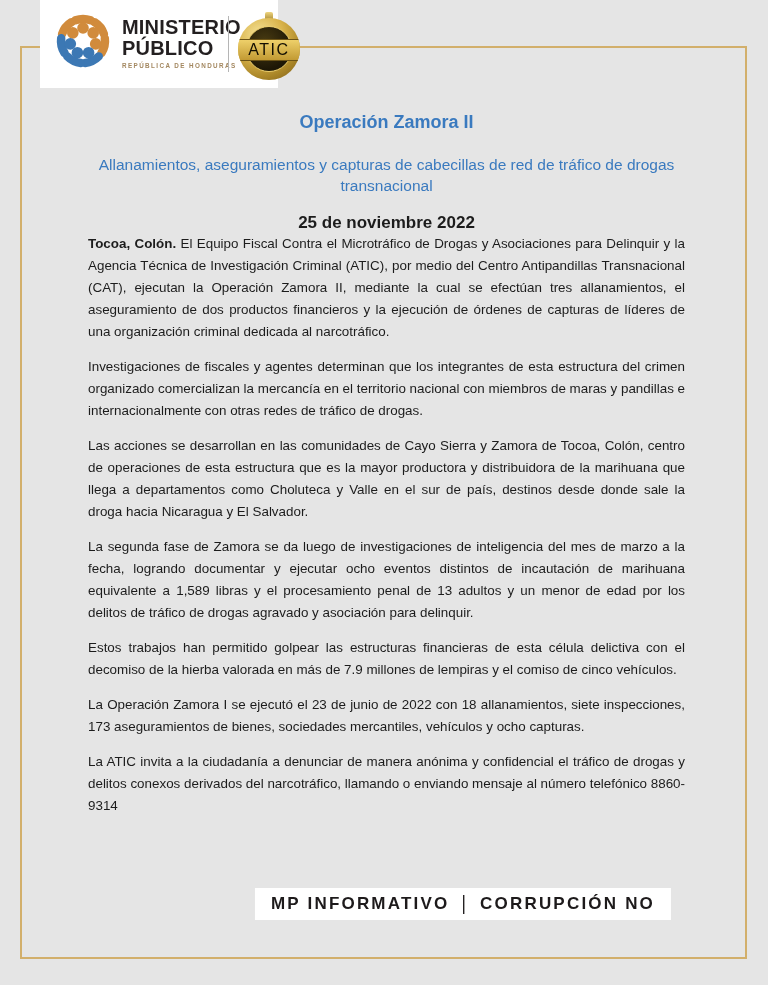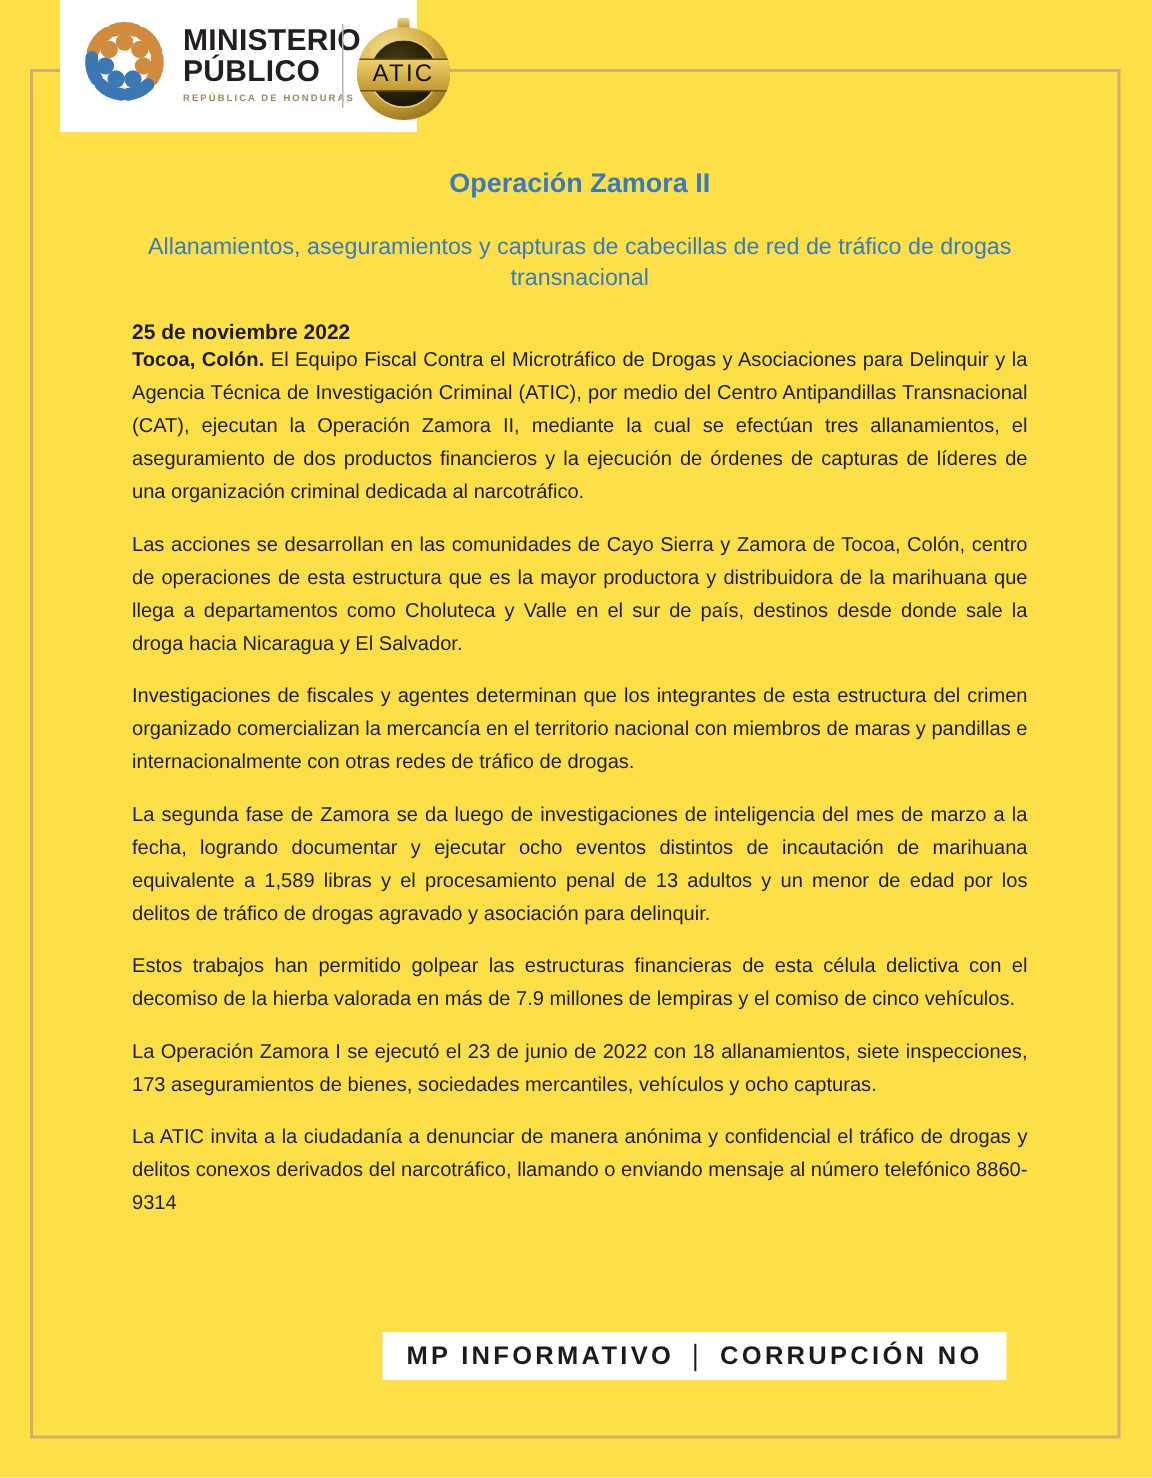--- a/index.html
+++ b/index.html
@@ -1,21 +1,21 @@
 <!DOCTYPE html>
 <html lang="es" style="--title-blue: #3a7abf; --frame-gold: #d2af6b; --logo-orange: #d18b3c; --logo-blue: #3c78b4; --atic-gold: #c9a23c;"><head>
 <meta charset="utf-8">
 <style>
   html, body { margin: 0; padding: 0; }
   body { background: #ffffff; font-family: "Liberation Sans", sans-serif; }
   .page {
     position: relative;
     width: 768px;
     height: 985px;
-    background: #fde047;
+    background: #e5e5e5;
     overflow: hidden;
   }
   
   .gold-frame {
     position: absolute;
     left: 20px; top: 46px;
     width: 727px; height: 913px;
     border: 2px solid var(--frame-gold, #d2af6b);
     box-sizing: border-box;
     z-index: 1;
@@ -94,22 +94,22 @@
   .doc-subtitle {
     margin: 22px auto 0 auto;
     max-width: 600px;
     text-align: center;
     font-size: 15.5px; font-weight: normal;
     color: var(--title-blue, #3a7abf);
     line-height: 21px;
   }
   .doc-date {
     margin-top: 17px;
-    text-align: left;
-    font-size: 14px; font-weight: bold;
+    text-align: center;
+    font-size: 17px; font-weight: bold;
     color: #1c1c1c;
   }
   .body-text p {
     margin: 0 0 13px 0;
     text-align: justify;
     font-size: 13.4px;
     line-height: 22px;
     color: #1c1c1c;
   }
   .body-text { }
@@ -184,22 +184,22 @@
     </div>
   </header>
 
   <main class="content">
     <h1 class="doc-title">Operación Zamora II</h1>
     <h2 class="doc-subtitle">Allanamientos, aseguramientos y capturas de cabecillas de red de tráfico de drogas transnacional</h2>
     <div class="doc-date">25 de noviembre 2022</div>
 
     <div class="body-text">
       <p><strong>Tocoa, Colón.</strong> <span>El Equipo Fiscal Contra el Microtráfico de Drogas y Asociaciones para Delinquir y la Agencia Técnica de Investigación Criminal (ATIC), por medio del Centro Antipandillas Transnacional (CAT), ejecutan la Operación Zamora II, mediante la cual se efectúan tres allanamientos, el aseguramiento de dos productos financieros y la ejecución de órdenes de capturas de líderes de una organización criminal dedicada al narcotráfico.</span></p>
+      <p>Investigaciones de fiscales y agentes determinan que los integrantes de esta estructura del crimen organizado comercializan la mercancía en el territorio nacional con miembros de maras y pandillas e internacionalmente con otras redes de tráfico de drogas.</p>
       <p>Las acciones se desarrollan en las comunidades de Cayo Sierra y Zamora de Tocoa, Colón, centro de operaciones de esta estructura que es la mayor productora y distribuidora de la marihuana que llega a departamentos como Choluteca y Valle en el sur de país, destinos desde donde sale la droga hacia Nicaragua y El Salvador.</p>
-      <p>Investigaciones de fiscales y agentes determinan que los integrantes de esta estructura del crimen organizado comercializan la mercancía en el territorio nacional con miembros de maras y pandillas e internacionalmente con otras redes de tráfico de drogas.</p>
       <p>La segunda fase de Zamora se da luego de investigaciones de inteligencia del mes de marzo a la fecha, logrando documentar y ejecutar ocho eventos distintos de incautación de marihuana equivalente a 1,589 libras y el procesamiento penal de 13 adultos y un menor de edad por los delitos de tráfico de drogas agravado y asociación para delinquir.</p>
       <p>Estos trabajos han permitido golpear las estructuras financieras de esta célula delictiva con el decomiso de la hierba valorada en más de 7.9 millones de lempiras y el comiso de cinco vehículos.</p>
       <p>La Operación Zamora I se ejecutó el 23 de junio de 2022 con 18 allanamientos, siete inspecciones, 173 aseguramientos de bienes, sociedades mercantiles, vehículos y ocho capturas.</p>
       <p>La ATIC invita a la ciudadanía a denunciar de manera anónima y confidencial el tráfico de drogas y delitos conexos derivados del narcotráfico, llamando o enviando mensaje al número telefónico 8860-9314</p>
     </div>
   </main>
 
   <footer class="footer">
     <span>MP INFORMATIVO</span><span class="sep">|</span><span>CORRUPCIÓN NO</span>
   </footer>

